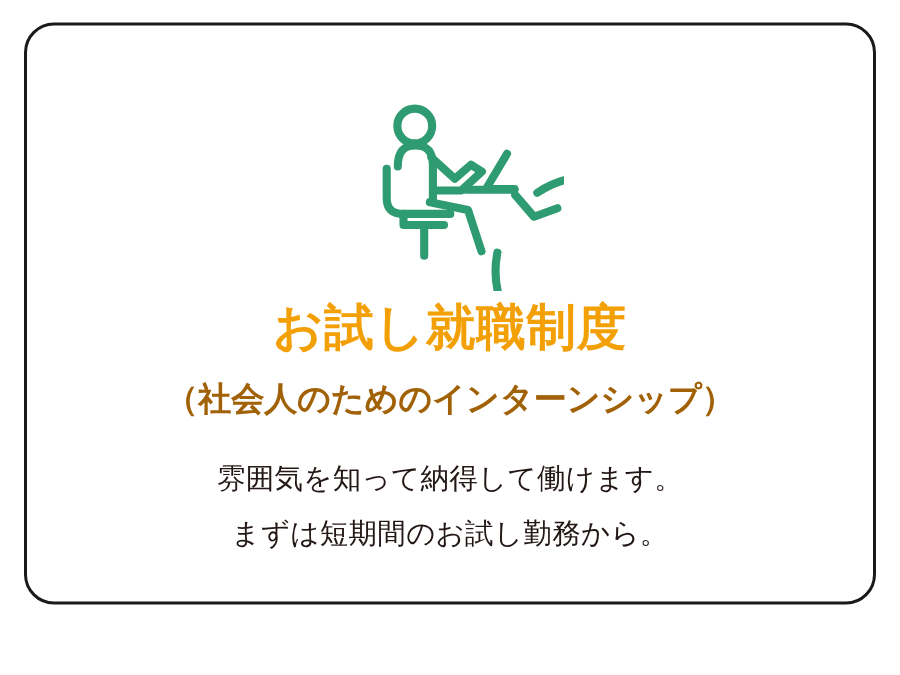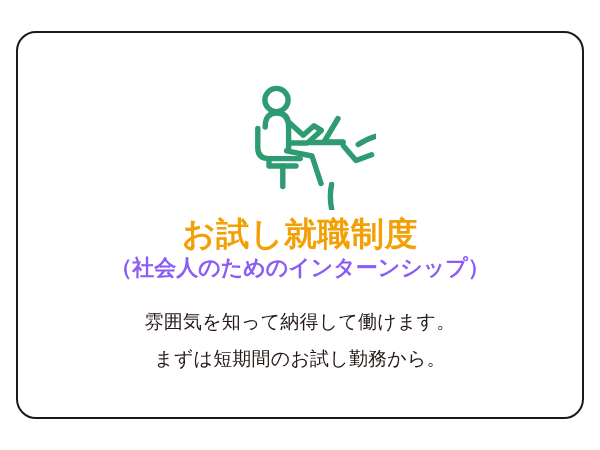--- a/index.html
+++ b/index.html
@@ -19,21 +19,21 @@
     position: relative;
     width: 600px;
     height: 450px;
     background: #ffffff;
   }
 
   
   .card {
     position: absolute;
     left: 16px;
-    top: 31px;
+    top: 15px;
     width: 568px;
     height: 388px;
     box-sizing: border-box;
     border: 2px solid #1a1a1a;
     border-radius: 20px;
     background: #ffffff;
     display: flex;
     flex-direction: column;
     align-items: center;
   }
@@ -60,26 +60,26 @@
   }
   .headline {
     color: #f3a007;
     font-size: 33px;
     line-height: 1.12;
     font-weight: 700;
     letter-spacing: 0.5px;
     white-space: nowrap;
   }
   .subhead {
-    color: #8b5cf6;
+    color: #a16207;
     font-size: 22px;
     line-height: 1.18;
     font-weight: 700;
     letter-spacing: 0px;
-    margin-top: 2px;
+    margin-top: 16px;
     white-space: nowrap;
   }
 
   
   .body-copy {
     margin-top: 22px;
     text-align: center;
     width: 100%;
     color: #231815;
   }

